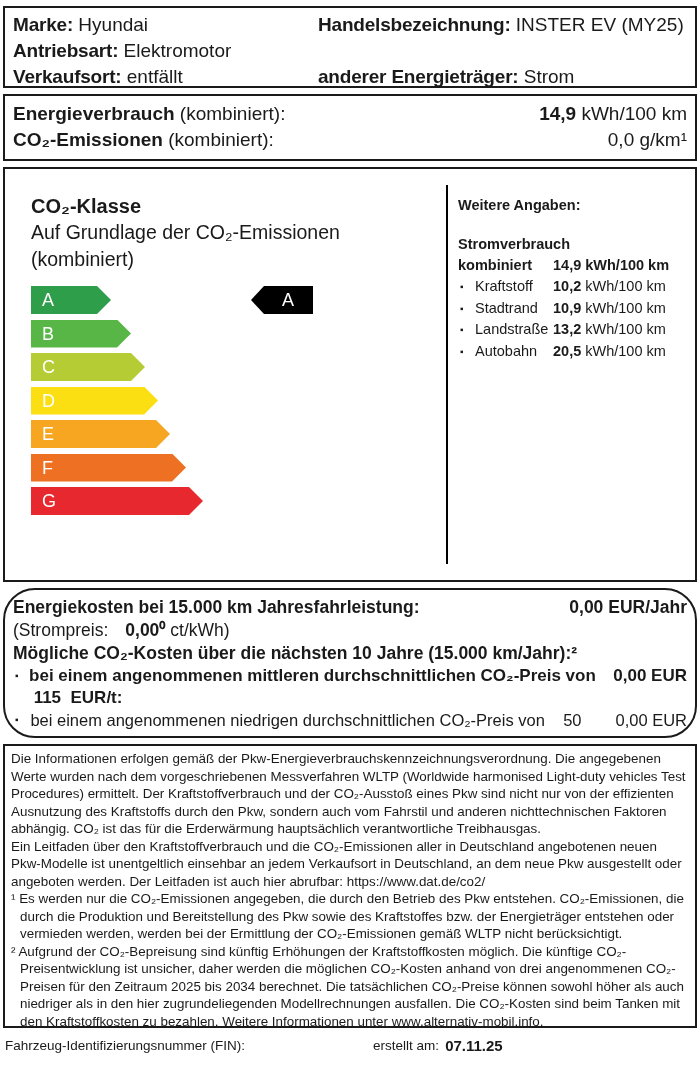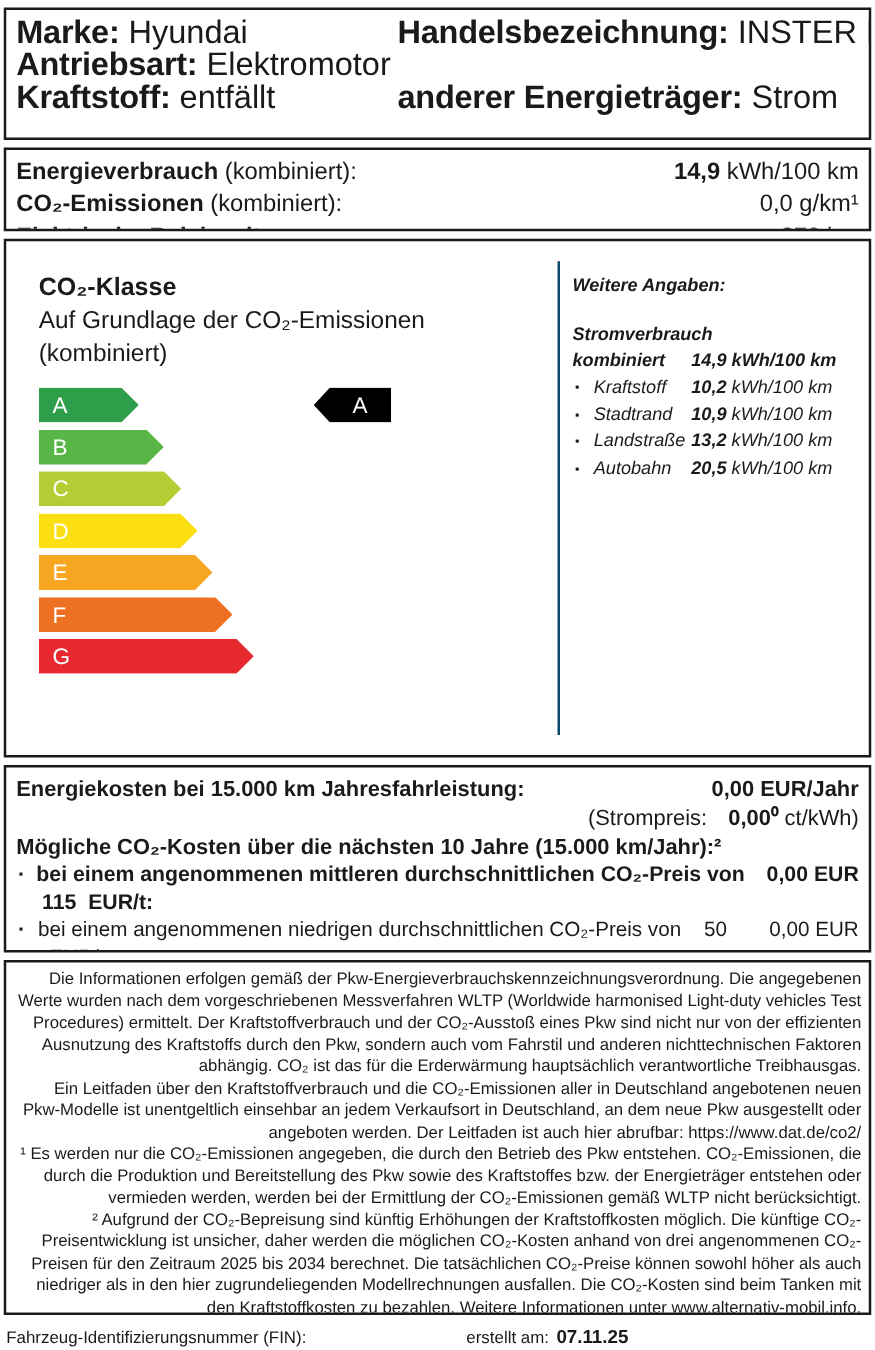--- a/index.html
+++ b/index.html
@@ -23,21 +23,21 @@
   }
 
   .box {
     border: 2px solid #1a1a1a;
     margin-bottom: 6px;
     padding: 4px 8px;
     overflow: hidden;
   }
 
   
-  .box-vehicle { height: 106px; font-size: 26px; line-height: 26px; }
+  .box-vehicle { height: 82px; font-size: 19px; line-height: 26px; }
   .vgrid { display: grid; grid-template-columns: 305px 1fr; }
   .vcell { white-space: nowrap; }
   .vcell b { letter-spacing: -0.2px; }
 
   
   .box-consumption { height: 67px; font-size: 19px; line-height: 26px; padding-top: 5px; }
   .crow { display: flex; justify-content: space-between; }
   .crow .bv { font-weight: 700; }
   .crow .rv { font-weight: 400; }
   .crow .unit { font-weight: 400; }
@@ -55,46 +55,46 @@
     color: #fff; font-size: 18px; line-height: 28px; padding-left: 11px;
   }
   .rating-arrow {
     position: absolute; top: 0; left: 220px;
     width: 62px; height: 28px;
     clip-path: polygon(13px 0, 100% 0, 100% 100%, 13px 100%, 0 50%);
     color: #fff; font-size: 18px; line-height: 28px;
     text-align: center; padding-left: 12px;
   }
   .co2-right {
-    flex: 0 0 233px; border-left: 2px solid #0c4a6e;
-    padding: 10px 8px 10px 10px; font-size: 14.5px; line-height: 21px; font-style: italic;
+    flex: 0 0 233px; border-left: 2px solid #000000;
+    padding: 10px 8px 10px 10px; font-size: 14.5px; line-height: 21px;
   }
   .wa-title { font-weight: 700; margin-bottom: 18px; }
   .wa-section { font-weight: 700; }
   .wa-comb { display: flex; font-weight: 700; }
   .wa-comb .wa-label2 { width: 95px; }
   .wa-row { display: flex; line-height: 21.5px; }
   .wa-bullet { width: 17px; font-size: 10px; padding-left: 2px; }
   .wa-label { width: 78px; }
   .wa-val { white-space: nowrap; }
 
   
-  .box-costs { height: 150px; font-size: 17.5px; line-height: 23px; padding-top: 6px; }
+  .box-costs { height: 150px; font-size: 17.5px; line-height: 23px; padding-top: 6px; border-radius: 32px; }
   .cost-head { display: flex; justify-content: space-between; font-weight: 700; }
-  .strom-line { line-height: 23px; text-align: right; }
+  .strom-line { line-height: 23px; }
   .strom-line .sv { font-weight: 700; margin-left: 17px; }
   .cost-row { display: flex; font-size: 16.5px; line-height: 22px; }
   .cost-row.bold { font-weight: 700; font-size: 17px; }
   .cost-bullet { width: 18px; font-size: 10px; padding-left: 2px; }
   .cost-text { flex: 1 1 auto; }
   .cost-price { display: inline-block; min-width: 32px; text-align: right; }
   .cost-val { white-space: nowrap; }
 
   
-  .box-disclaimer { height: 284px; padding: 4px 6px; font-size: 13.4px; line-height: 17.5px; text-align: right; }
+  .box-disclaimer { height: 284px; padding: 4px 6px; font-size: 13.4px; line-height: 17.5px; }
   .box-disclaimer p { margin: 0; }
   .box-disclaimer p.has-marker { padding-left: 9px; text-indent: -9px; }
 
   
   .footer { display: flex; align-items: center; margin-top: 9px; padding-left: 2px; font-size: 13.5px; }
   .fin-value { font-weight: 700; font-size: 15.5px; margin-left: 7px; letter-spacing: 0.3px; }
   .created-label { margin-left: 128px; }
   .created-value { font-weight: 700; font-size: 15px; margin-left: 6px; }
 </style>
 </head>
@@ -102,21 +102,21 @@
 
 <div class="page">
 
 
   <section class="box box-vehicle">
     <div class="vgrid">
       <div class="vcell"><b>Marke:</b> <span>Hyundai</span></div>
       <div class="vcell"><b>Handelsbezeichnung:</b> <span>INSTER EV (MY25)</span></div>
       <div class="vcell"><b>Antriebsart:</b> <span>Elektromotor</span></div>
       <div class="vcell"></div>
-      <div class="vcell"><b>Kraftstoff:</b> <span>entfällt</span></div>
+      <div class="vcell"><b>Verkaufsort:</b> <span>entfällt</span></div>
       <div class="vcell"><b>anderer Energieträger:</b> <span>Strom</span></div>
     </div>
   </section>
 
   <section class="box box-consumption">
     <div id="consumption-rows">
         <div class="crow">
           <div class="clabel"><b>Energieverbrauch</b><span> (kombiniert):</span></div>
           <div class="cvalue"><span class="bv">14,9</span><span class="unit"> kWh/100 km</span></div>
         </div>

